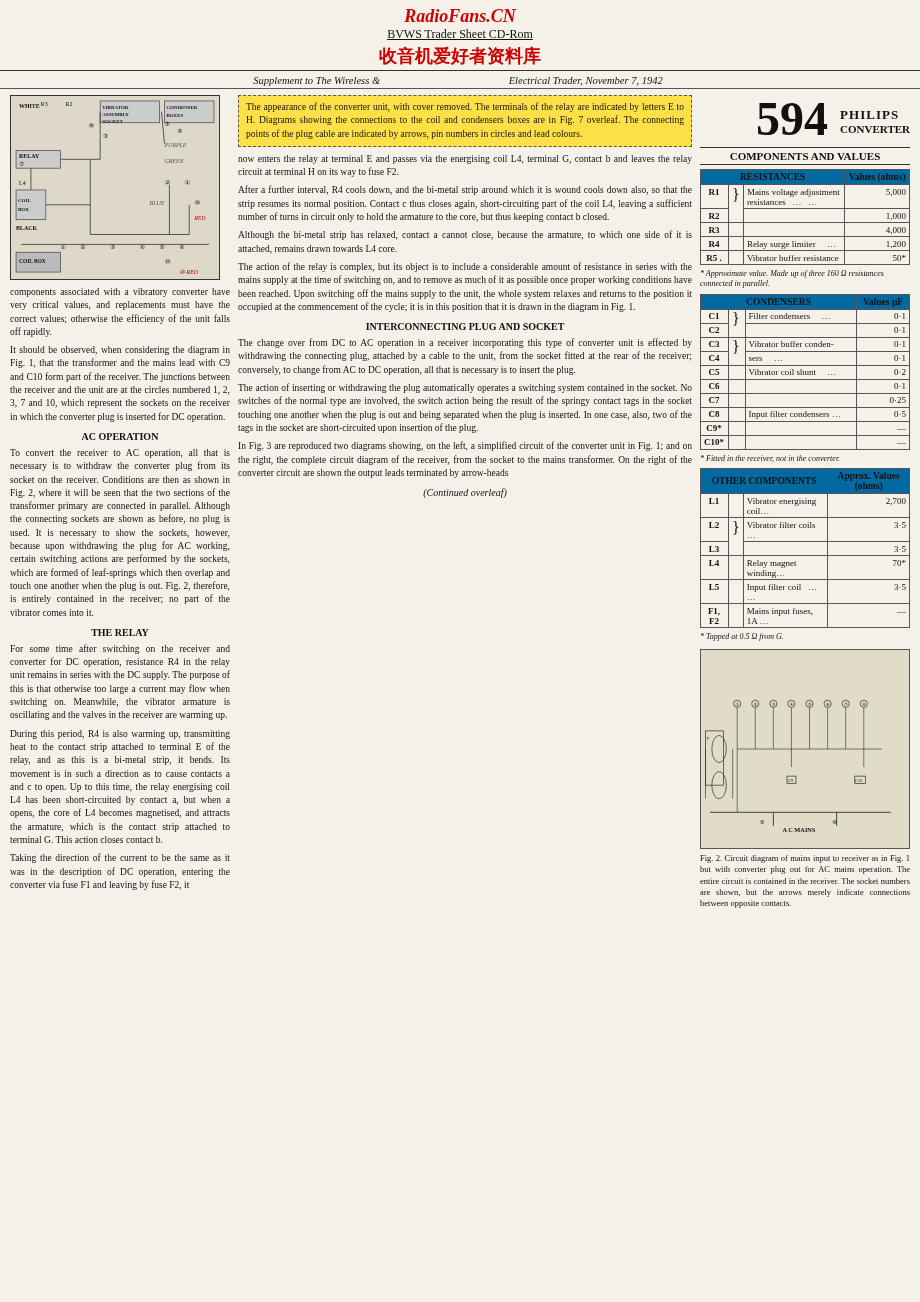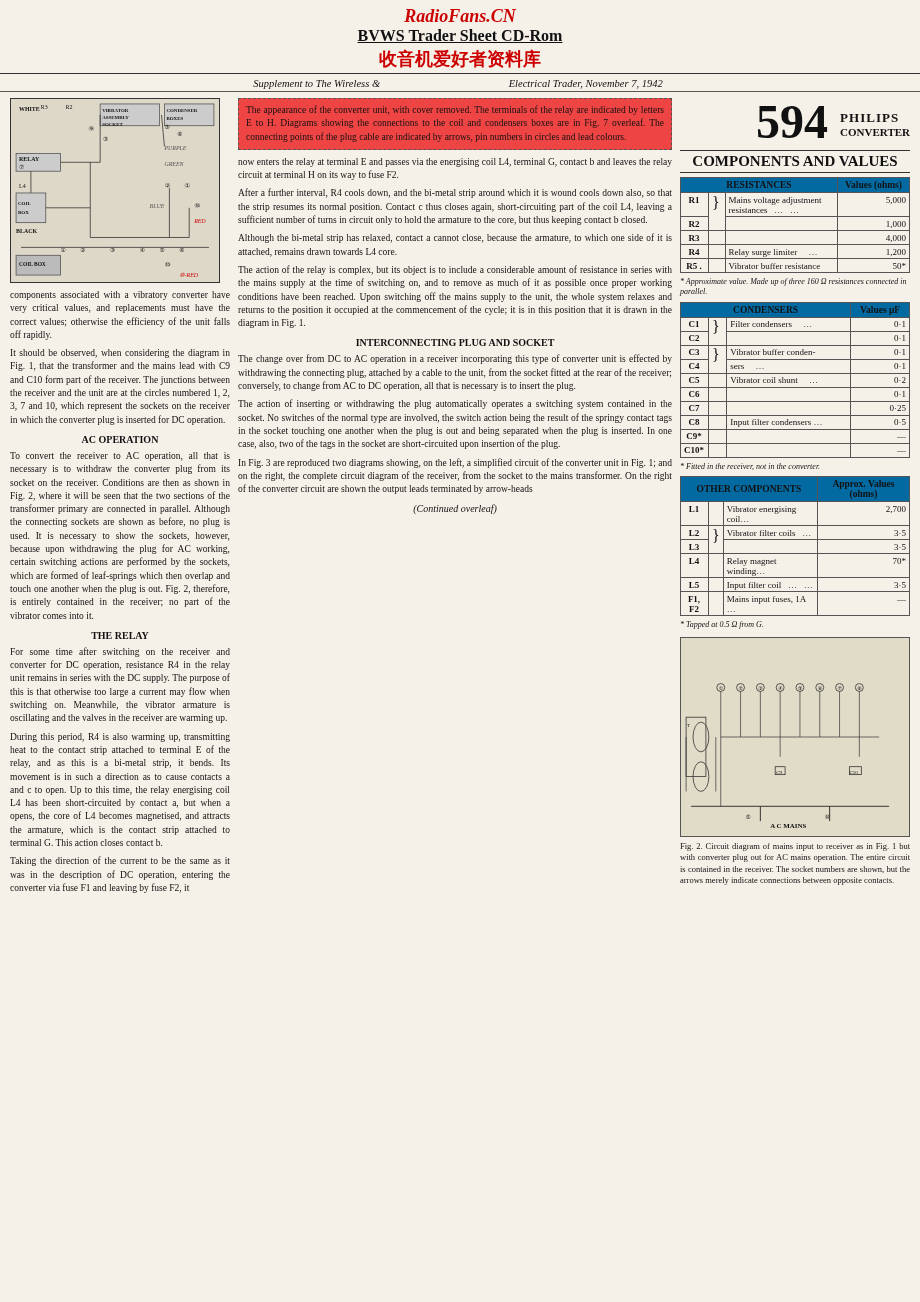--- a/index.html
+++ b/index.html
@@ -20,22 +20,22 @@
       border-bottom: 1px solid #333;
     }
     .header-radiofans {
       font-size: 18px;
       font-weight: bold;
       font-style: italic;
       color: #c00;
       font-family: 'Times New Roman', serif;
     }
     .header-bvws {
-      font-size: 16px;
-      font-weight: bold;
+      font-size: 12px;
+      font-weight: normal;
       text-decoration: underline;
       color: #111;
     }
     .header-chinese {
       font-size: 18px;
       color: #c00;
       font-weight: bold;
       margin-top: 2px;
     }
 
@@ -63,21 +63,21 @@
     }
 
     
     .col-center {
       flex: 1;
       min-width: 0;
     }
 
     
     .col-right {
-      width: 230px;
+      width: 210px;
       flex-shrink: 0;
     }
 
     
     .diagram-box {
       border: 1.5px solid #333;
       background: #e8e4d8;
       width: 210px;
       height: 185px;
       position: relative;
@@ -127,21 +127,21 @@
       font-weight: bold;
       letter-spacing: 1px;
     }
     .converter-title {
       font-size: 11px;
       font-weight: bold;
     }
 
     
     .comp-values-heading {
-      font-size: 15px;
+      font-size: 11px;
       font-weight: bold;
       text-align: center;
       border-top: 1.5px solid #333;
       border-bottom: 1.5px solid #333;
       padding: 2px 0;
       margin-bottom: 4px;
     }
 
     
     .comp-table {
@@ -198,21 +198,21 @@
     }
 
     
     .desc-box {
       border: 1px dashed #555;
       padding: 5px 7px;
       font-size: 9.5px;
       line-height: 1.4;
       margin-bottom: 6px;
       text-align: justify;
-      background: #ef4444;
+      background: #fde047;
     }
 
     
     .continued {
       text-align: center;
       font-style: italic;
       font-size: 10px;
       margin-top: 6px;
     }
 

